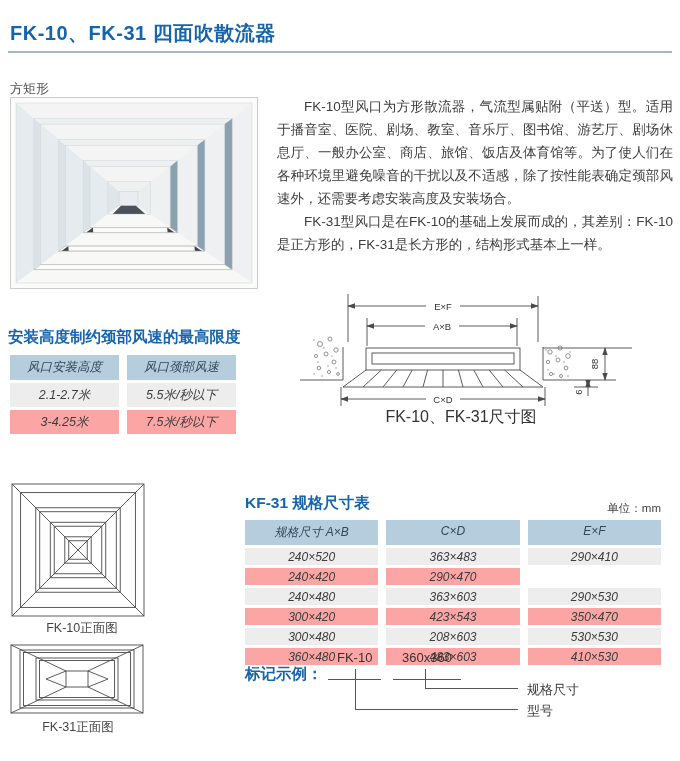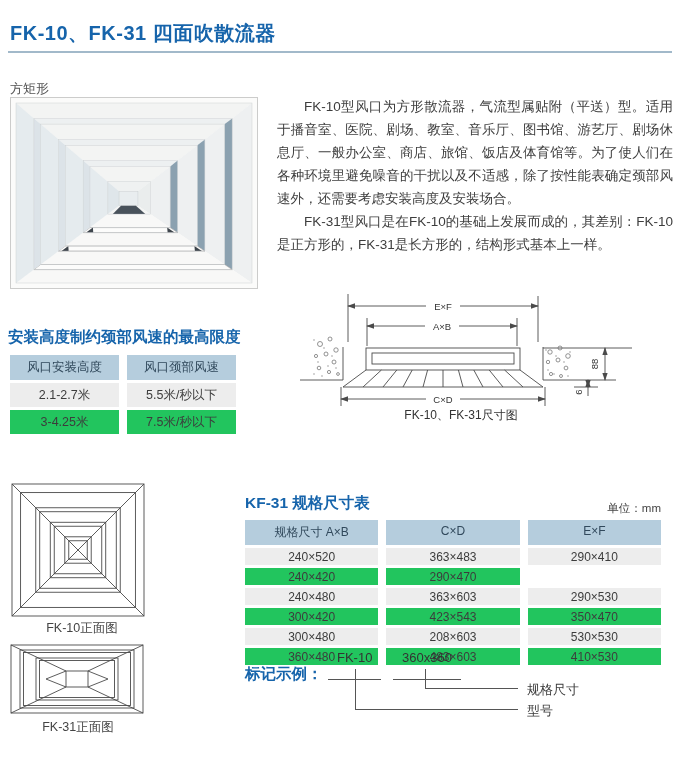--- a/index.html
+++ b/index.html
@@ -17,37 +17,37 @@
   .intro p{margin:0;text-indent:2em;}
   
   .sec-title{font-size:15.5px;font-weight:bold;color:#1664ab;}
   .speed-title{left:8px;top:327px;}
   .spec-title{left:245px;top:493px;}
   .unit{left:545px;top:501px;width:116px;text-align:right;font-size:11.5px;color:#444;}
   
   .tbl{position:absolute;}
   .speed-tbl{left:10px;top:355px;width:226px;}
   .spec-tbl{left:245px;top:520px;width:416px;}
-  .tbl-head,.tbl-row{display:grid;grid-template-columns:repeat(var(--cols),1fr);gap:8px;margin-bottom:3px;}
+  .tbl-head,.tbl-row{display:grid;grid-template-columns:repeat(var(--cols),1fr);gap:8px;margin-bottom:3px;font-style:italic;}
   .cell,.hcell{text-align:center;color:#3c3c3c;}
   .hcell{background:#b5cddd;color:#31495c;}
   .speed-tbl .hcell{padding:4px 0;font-size:12.5px;}
   .speed-tbl .cell{padding:3.5px 0;font-size:12.5px;}
   .spec-tbl .hcell{padding:4px 0;font-size:12px;}
   .spec-tbl .cell{padding:1.5px 0;font-size:12px;}
   .tbl-row.odd .cell{background:#ededed;}
-  .tbl-row.even .cell{background:#22c55e;}
+  .tbl-row.even .cell{background:#fca5a5;}
   
   .photo-box{left:10px;top:97px;}
   .fk10-box{left:10px;top:482px;}
   .fk10-cap{left:14px;top:620px;width:136px;text-align:center;font-size:12.5px;color:#444;}
   .fk31-box{left:10px;top:644px;}
   .fk31-cap{left:10px;top:719px;width:136px;text-align:center;font-size:12.5px;color:#444;}
   .dim-box{left:298px;top:292px;}
-  .dim-cap{left:356px;top:407px;width:210px;text-align:center;font-size:12px;color:#333;}
+  .dim-cap{left:356px;top:407px;width:210px;text-align:center;font-size:16px;color:#333;}
   
   .mark-label{left:245px;top:648px;margin-top:16px;}
   .mark-code{font-size:13px;color:#333;padding:0 9px 14px 9px;border-bottom:1px solid #555;}
   .mark-model{left:328px;top:650px;}
   .mark-size{left:393px;top:650px;}
   .ln{background:#555;}
   .mark-lbl{font-size:13px;color:#3c3c3c;}
 </style>
 </head>
 <body>

